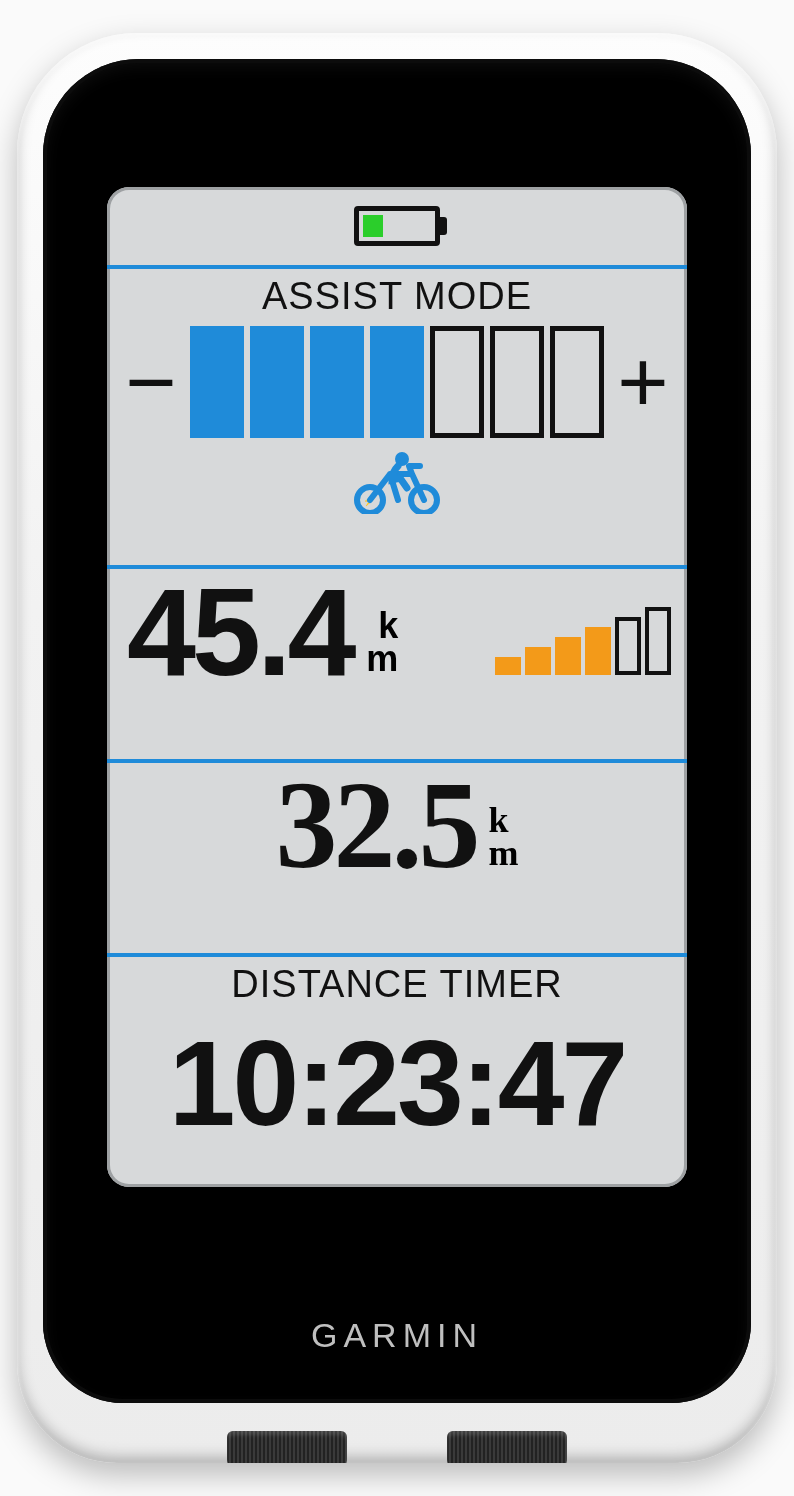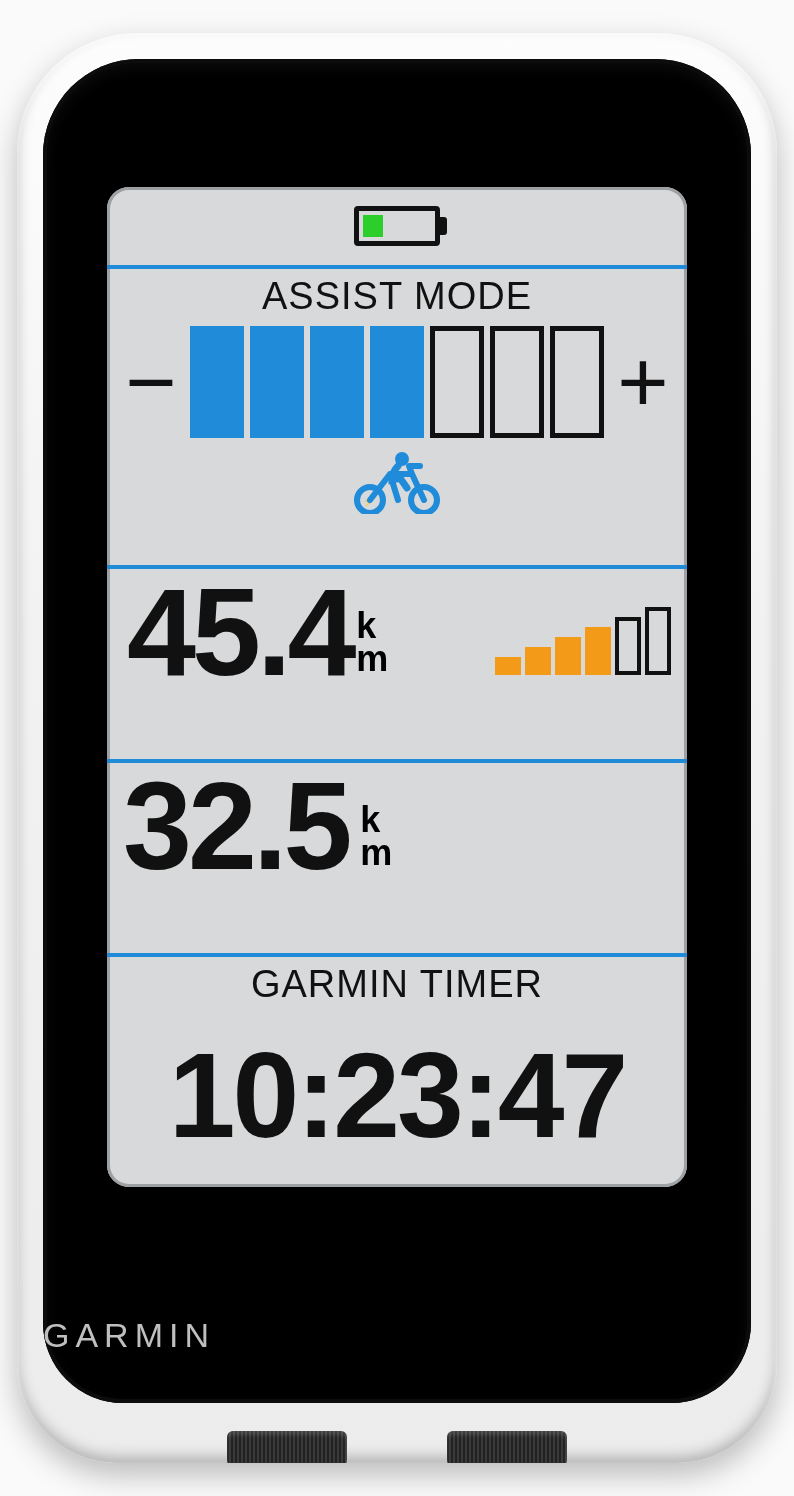--- a/index.html
+++ b/index.html
@@ -50,20 +50,21 @@
       inset 0 0 0 4px #0c0c0c,
       inset 0 6px 18px rgba(255,255,255,.06);
     display: flex;
     flex-direction: column;
     align-items: center;
   }
 
   .brand {
     position: absolute;
     bottom: 48px; left: 0; right: 0;
+    text-align: center;
     letter-spacing: 6px;
     font-size: 34px;
     color: #bfbfbf;
     font-weight: 400;
   }
 
   
   .screen {
     margin-top: 128px;
     width: 580px;
@@ -134,21 +135,21 @@
   }
   .bars7 span.on{ background:#1f8bd9; border-color:#1f8bd9; }
   .ebike{
     margin:12px auto 0; display:block;
   }
 
   
   .range { flex:0 0 194px; }
   .range-line{
     display:flex; align-items:flex-end; justify-content:flex-start;
-    gap:4px; padding-left:4px;
+    gap:14px; padding-left:4px;text-align:right;
   }
   .big{
     font-size:124px; font-weight:800; letter-spacing:-4px;
     line-height:.92; color:#111;
   }
   .unitstack{
     display:flex; flex-direction:column;
     font-size:36px; font-weight:700; line-height:.9;
     margin-bottom:14px;
   }
@@ -165,32 +166,32 @@
   .sigbars span:nth-child(1){height:18px}
   .sigbars span:nth-child(2){height:28px}
   .sigbars span:nth-child(3){height:38px}
   .sigbars span:nth-child(4){height:48px}
   .sigbars span:nth-child(5){height:58px}
   .sigbars span:nth-child(6){height:68px}
 
   
   .distance { flex:0 0 194px; }
   .distance .big-line{
-    display:flex; align-items:flex-end; gap:12px;
+    display:flex; align-items:flex-end; justify-content:center; gap:12px;font-family:Liberation Serif, serif;
   }
 
   
   .timer { flex:1 1 auto; }
   .timer .time{
     text-align:center;
     font-size:120px;
     font-weight:800;
     letter-spacing:-3px;
     color:#111;
-    margin-top:20px;
+    margin-top:8px;
   }
 </style>
 </head>
 <body>
 
 <div class="device">
   <div class="mount-tabs">
     <span></span>
       <span></span>
   </div>
@@ -255,21 +256,21 @@
         <div class="big-line">
           <div class="big">32.5</div>
           <div class="unitstack">
             <span>k</span>
             <span>m</span>
           </div>
         </div>
       </div>
 
       <div class="row timer">
-        <div class="row-label">GARMIN TIMER</div>
+        <div class="row-label">DISTANCE TIMER</div>
         <div class="time">10:23:47</div>
       </div>
 
     </div>
 
     <div class="brand">GARMIN</div>
   </div>
 </div>
 
 </body></html>

